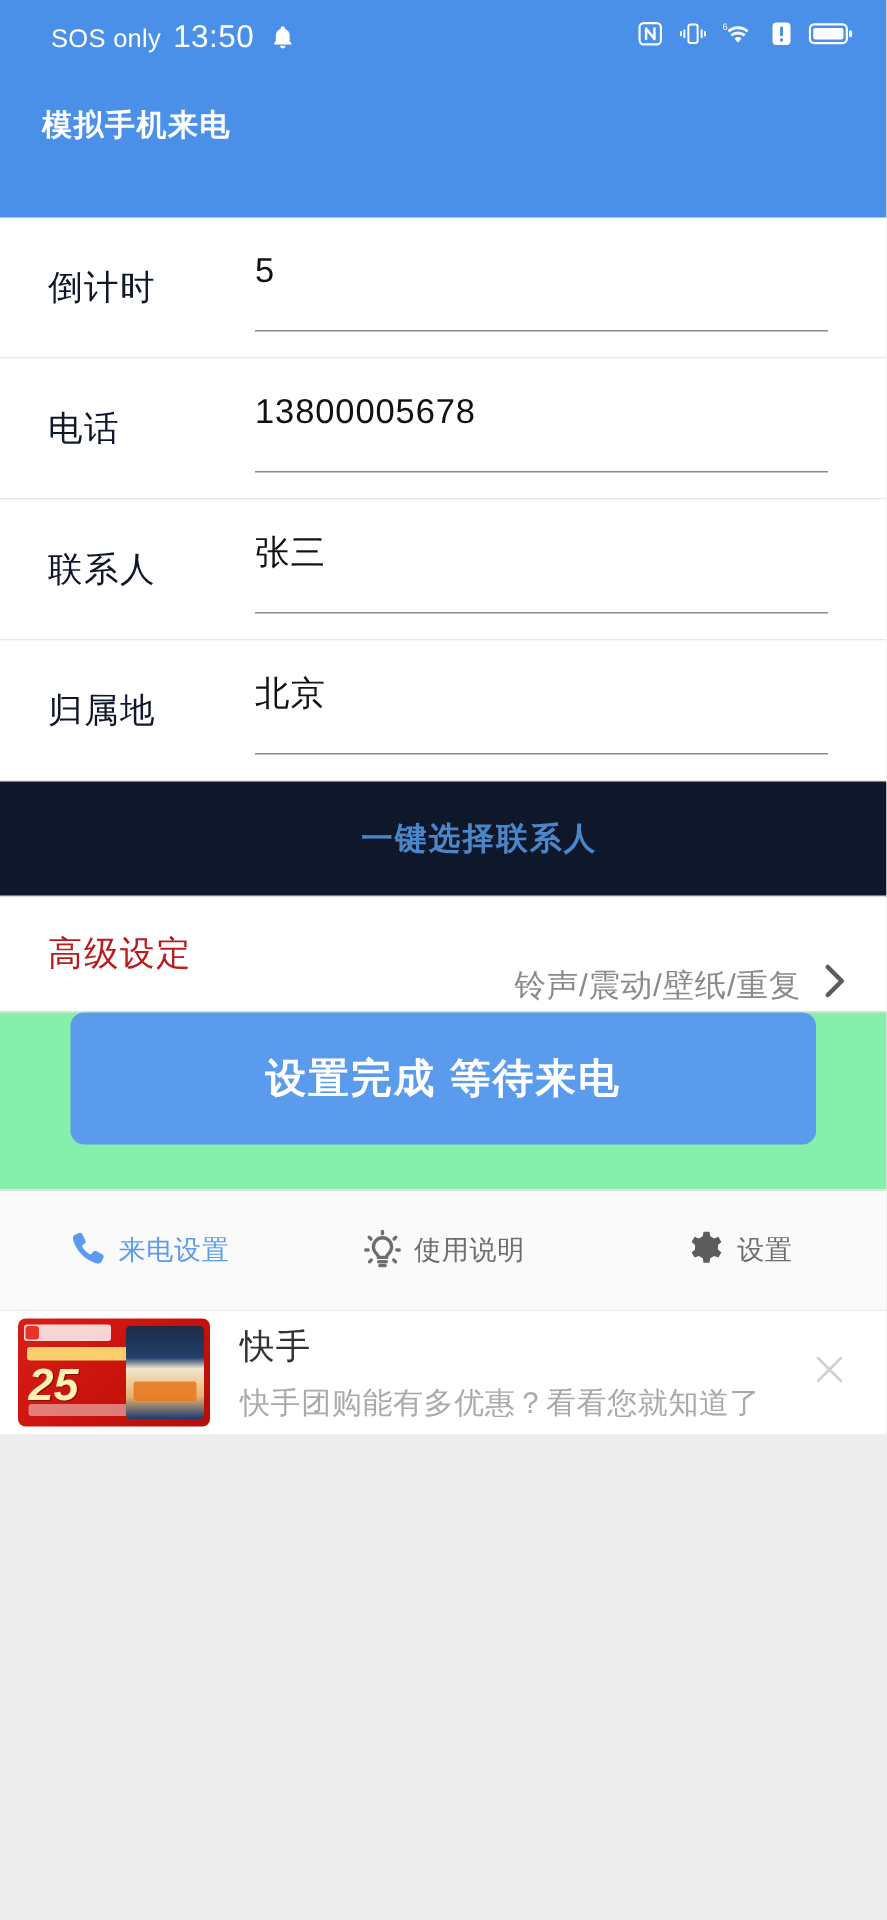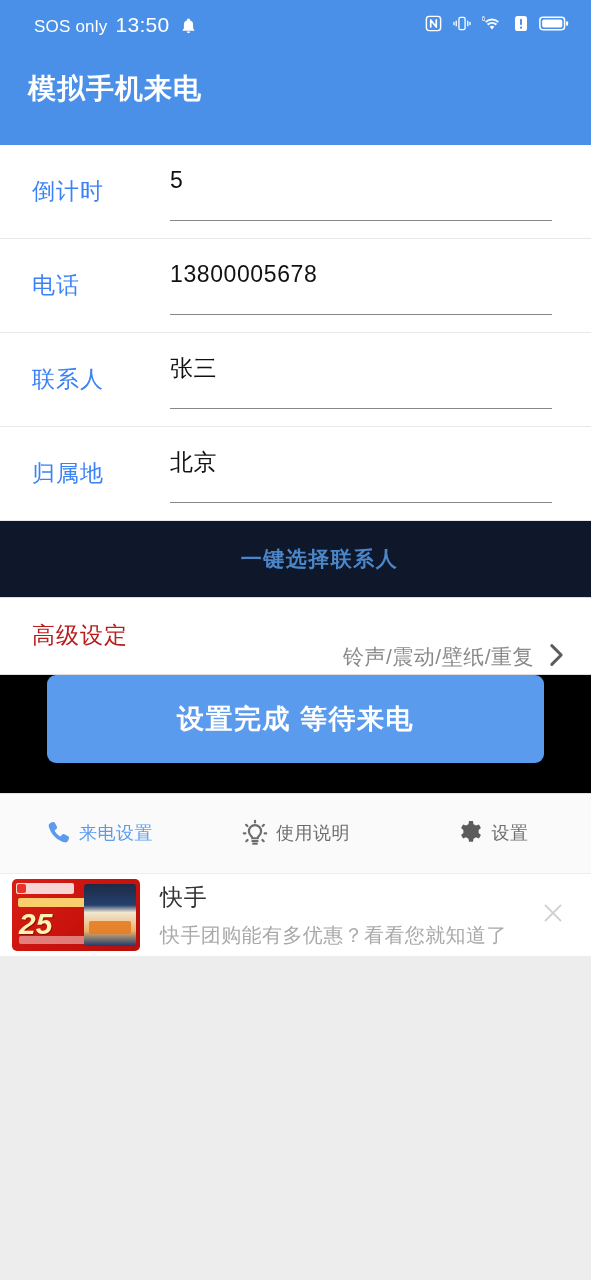--- a/index.html
+++ b/index.html
@@ -18,31 +18,31 @@
     padding:0 22px 0 34px; justify-content:space-between;
   }
   .sb-left { display:flex; align-items:baseline; gap:8px; }
   .sos { font-size:17px; letter-spacing:.2px; font-weight:400; }
   .clock { font-size:21px; font-weight:400; letter-spacing:.3px; }
   .bell { width:17px; height:17px; position:relative; top:2px; margin-left:3px; }
   .sb-right { display:flex; align-items:center; gap:9px; }
   .ico { display:block; }
   .app-title {
     position:absolute; left:28px; top:70px;
-    font-size:28px; font-weight:700; letter-spacing:1px; color:#fff;
+    font-size:20px; font-weight:700; letter-spacing:1px; color:#fff;
   }
 
   
   .form-card { background:#fff; }
   .row {
     height:94px; display:flex; align-items:center;
     border-bottom:1px solid #e8e8e8; background:#fff;
   }
   .row-label {
-    width:170px; padding-left:32px; font-size:23px; color:#3b82f6;
+    width:170px; padding-left:32px; font-size:23px; color:#0f172a;
     letter-spacing:1px; flex:0 0 170px;
   }
   .field { flex:1; margin-right:39px; position:relative; height:58px; display:flex; align-items:flex-start; }
   .field-value {
     font-size:23px; color:#111; letter-spacing:.6px;
     width:100%; line-height:34px;
   }
   .field::after {
     content:""; position:absolute; left:0; right:0; bottom:0;
     height:1px; background:#888;
@@ -62,21 +62,21 @@
     background:#fff; height:88px; display:flex; align-items:center;
     padding:0 26px 0 32px; justify-content:space-between;
     border-bottom:1px solid #dcdcdc;
   }
   .adv-label { font-size:23px; color:#b91c1c; letter-spacing:1px; }
   .adv-right { display:flex; align-items:center; gap:14px;margin-top:42px; }
   .adv-value { font-size:21px; color:#8a8a8a; letter-spacing:.5px; }
 
   
   .spacer { flex:1; background:#ededed; }
-  .cta-wrap { background:#000000; padding:0 47px 30px 47px; }
+  .cta-wrap { background:#86efac; padding:0 47px 30px 47px; }
   .cta {
     width:100%; height:88px; background:#5b9bee; border:none; border-radius:9px;
     color:#fff; font-size:27px; font-weight:700; letter-spacing:1.5px;
     font-family:inherit; display:flex; align-items:center; justify-content:center;
   }
 
   
   .tabbar {
     background:#fafafa; height:92px; display:flex;
     border-top:1px solid #e2e2e2;

